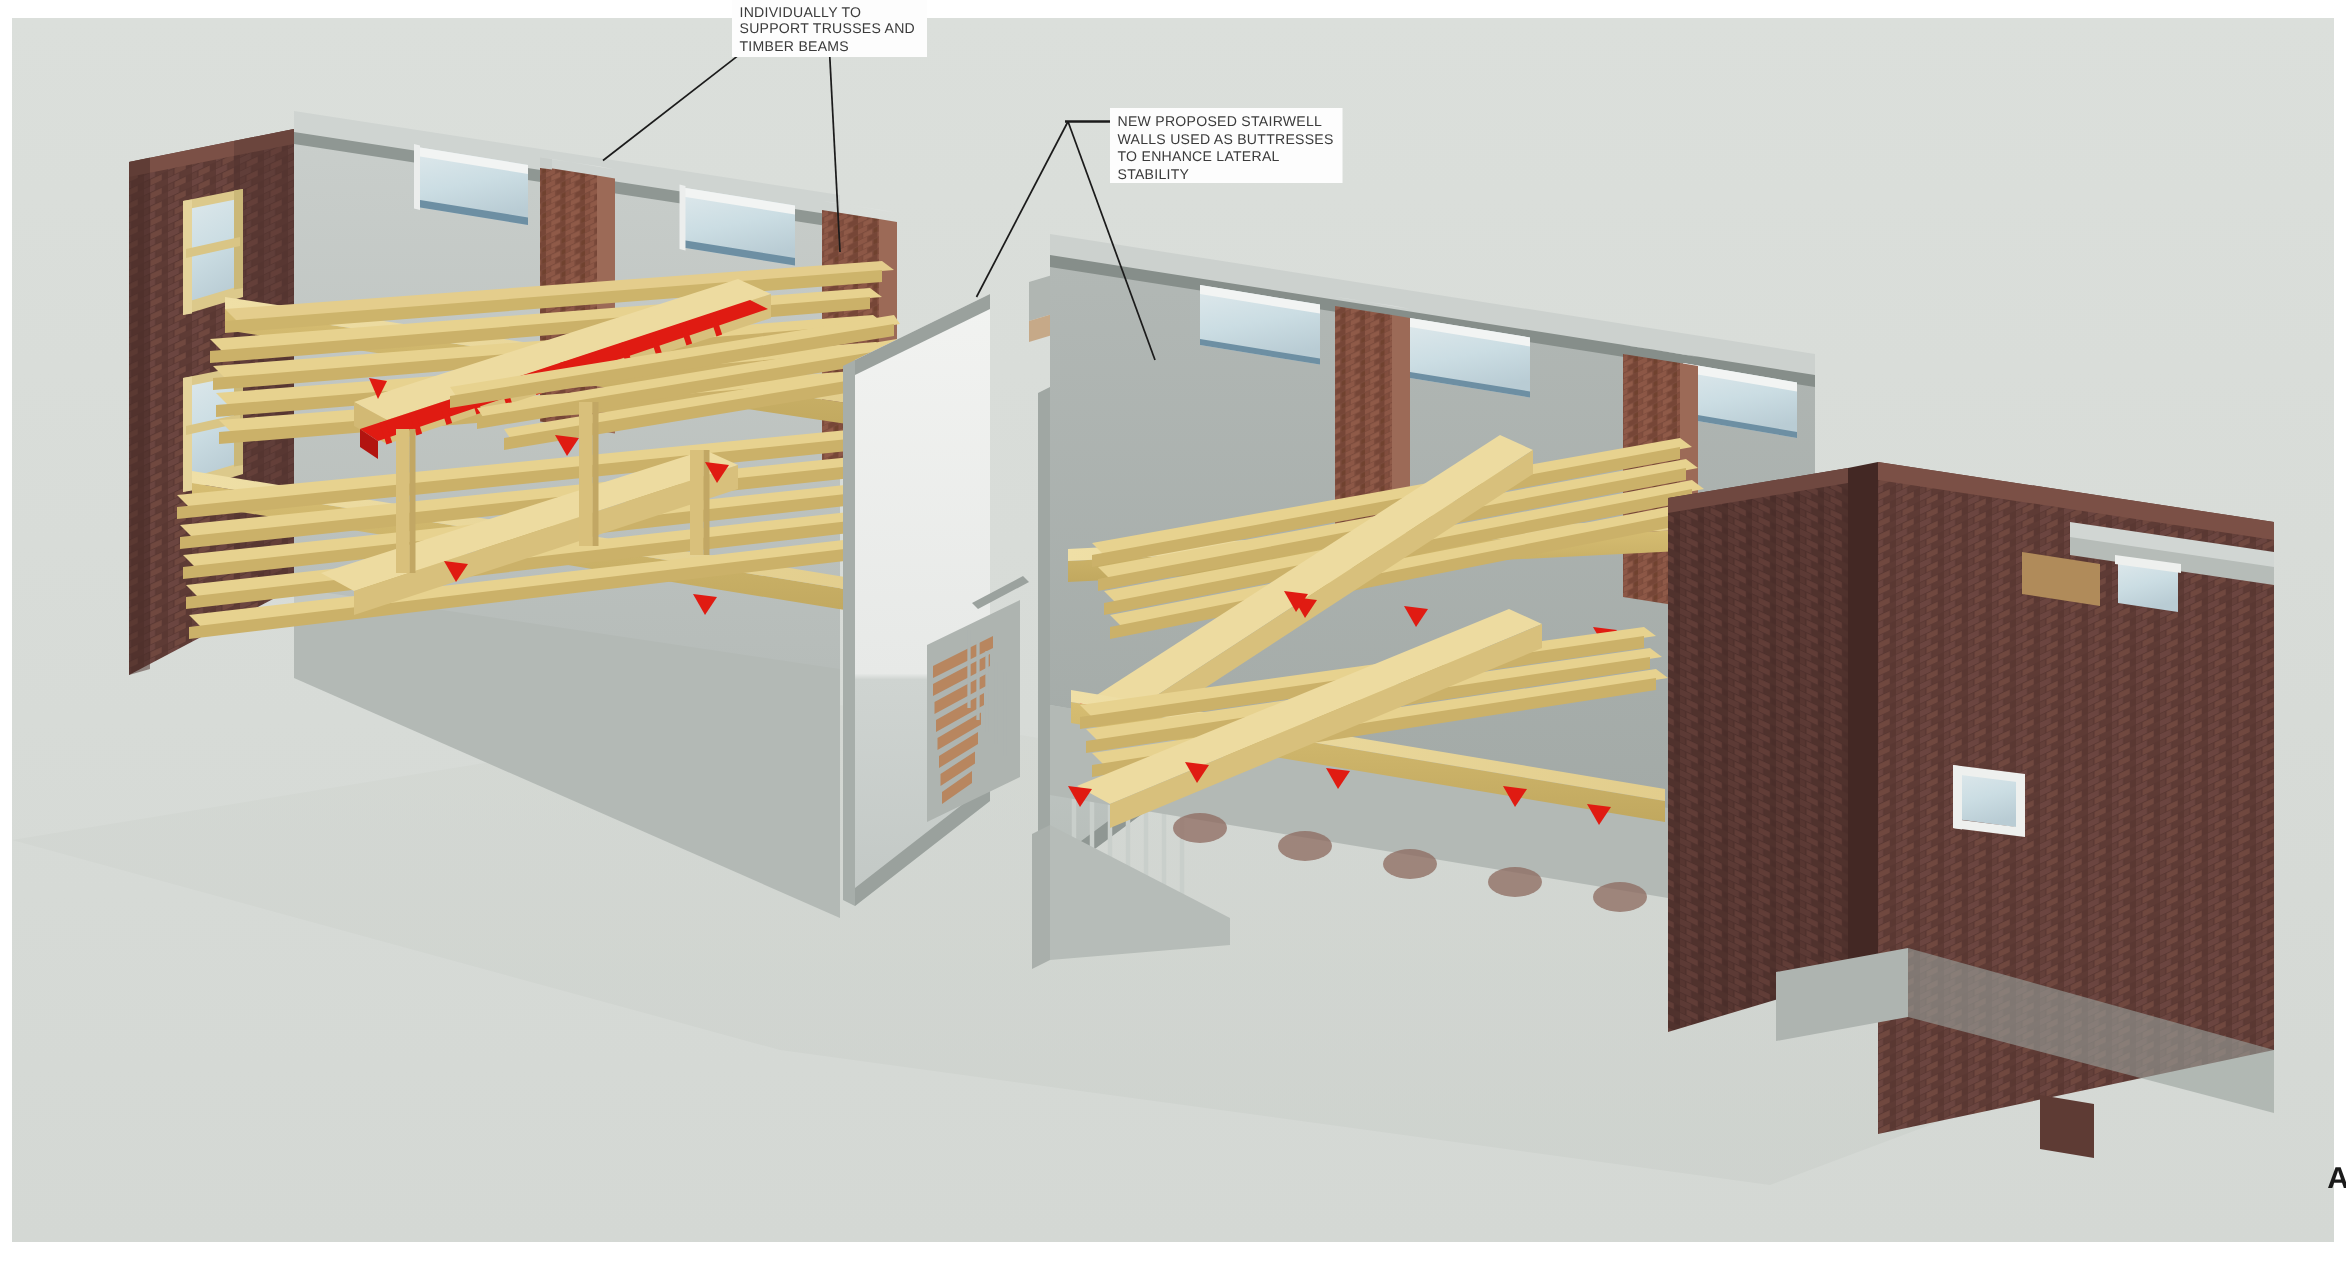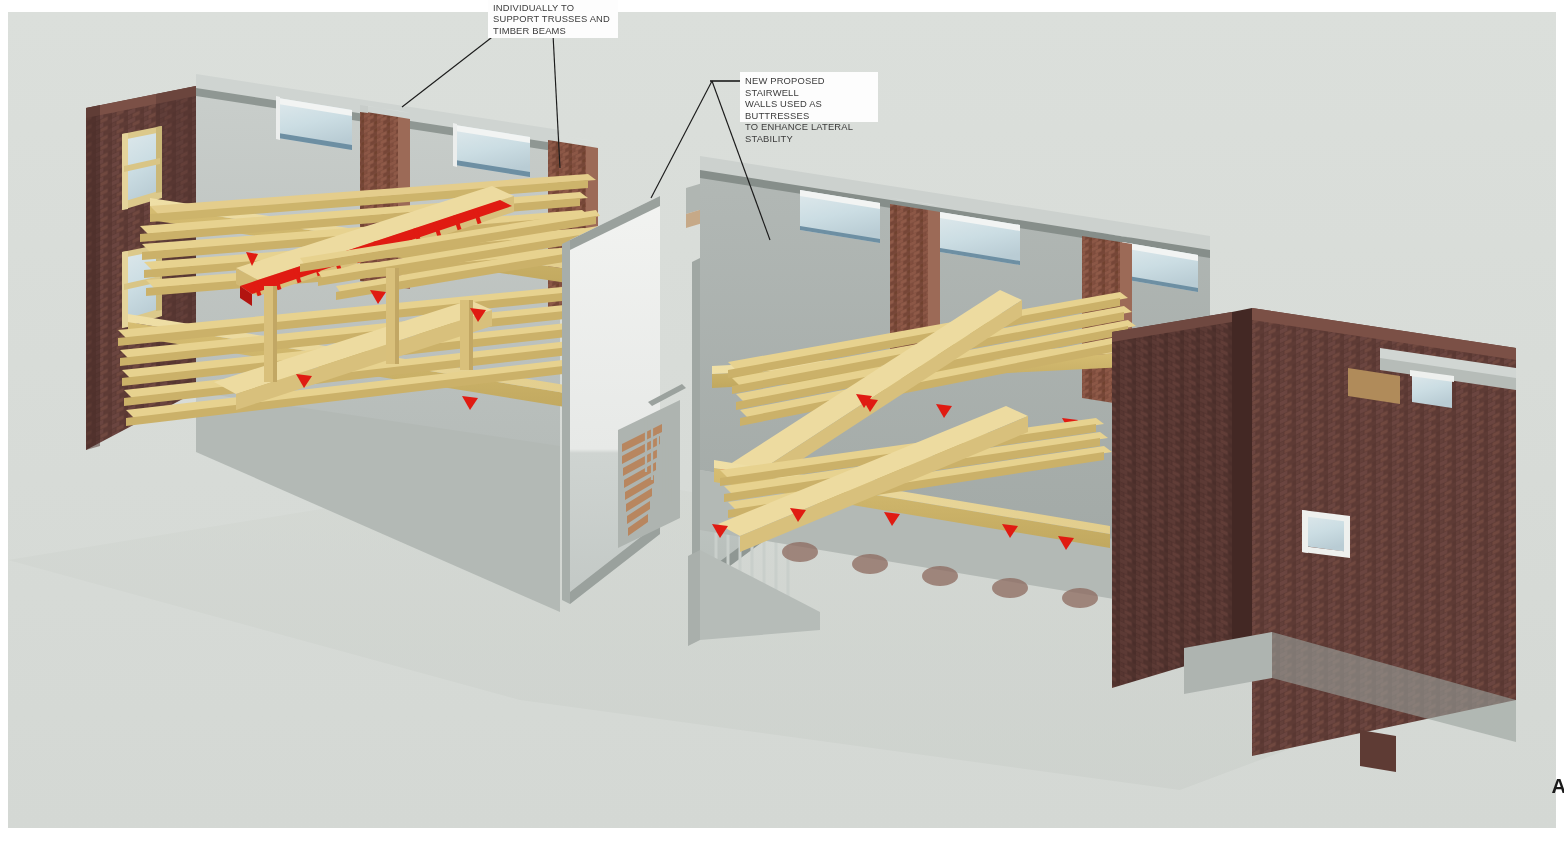--- a/index.html
+++ b/index.html
@@ -12,21 +12,21 @@
   .svgroot{position:absolute;left:0;top:0;}
   .callout{
     position:absolute;background:#fdfdfd;
     font-family:"Liberation Sans", sans-serif;
     font-size:9.4px;line-height:11.6px;letter-spacing:.18px;
     color:#3b3b3b;padding:3px 5px 4px 5px;
     box-sizing:border-box;white-space:pre-line;
     text-transform:uppercase;
   }
   #callout-trusses{left:488px;top:-13px;width:130px;height:51px;}
-  #callout-stairwell{left:740px;top:72px;width:138px;height:50px;}
+  #callout-stairwell{left:740px;top:72px;width:155px;height:50px;}
   .wm{
     position:absolute;right:-2px;top:775px;font-size:20px;color:#1a1a1a;
     font-family:"Liberation Sans", sans-serif;font-weight:600;
   }
 </style>
 </head>
 <body>
 
 <div id="scene">
 

